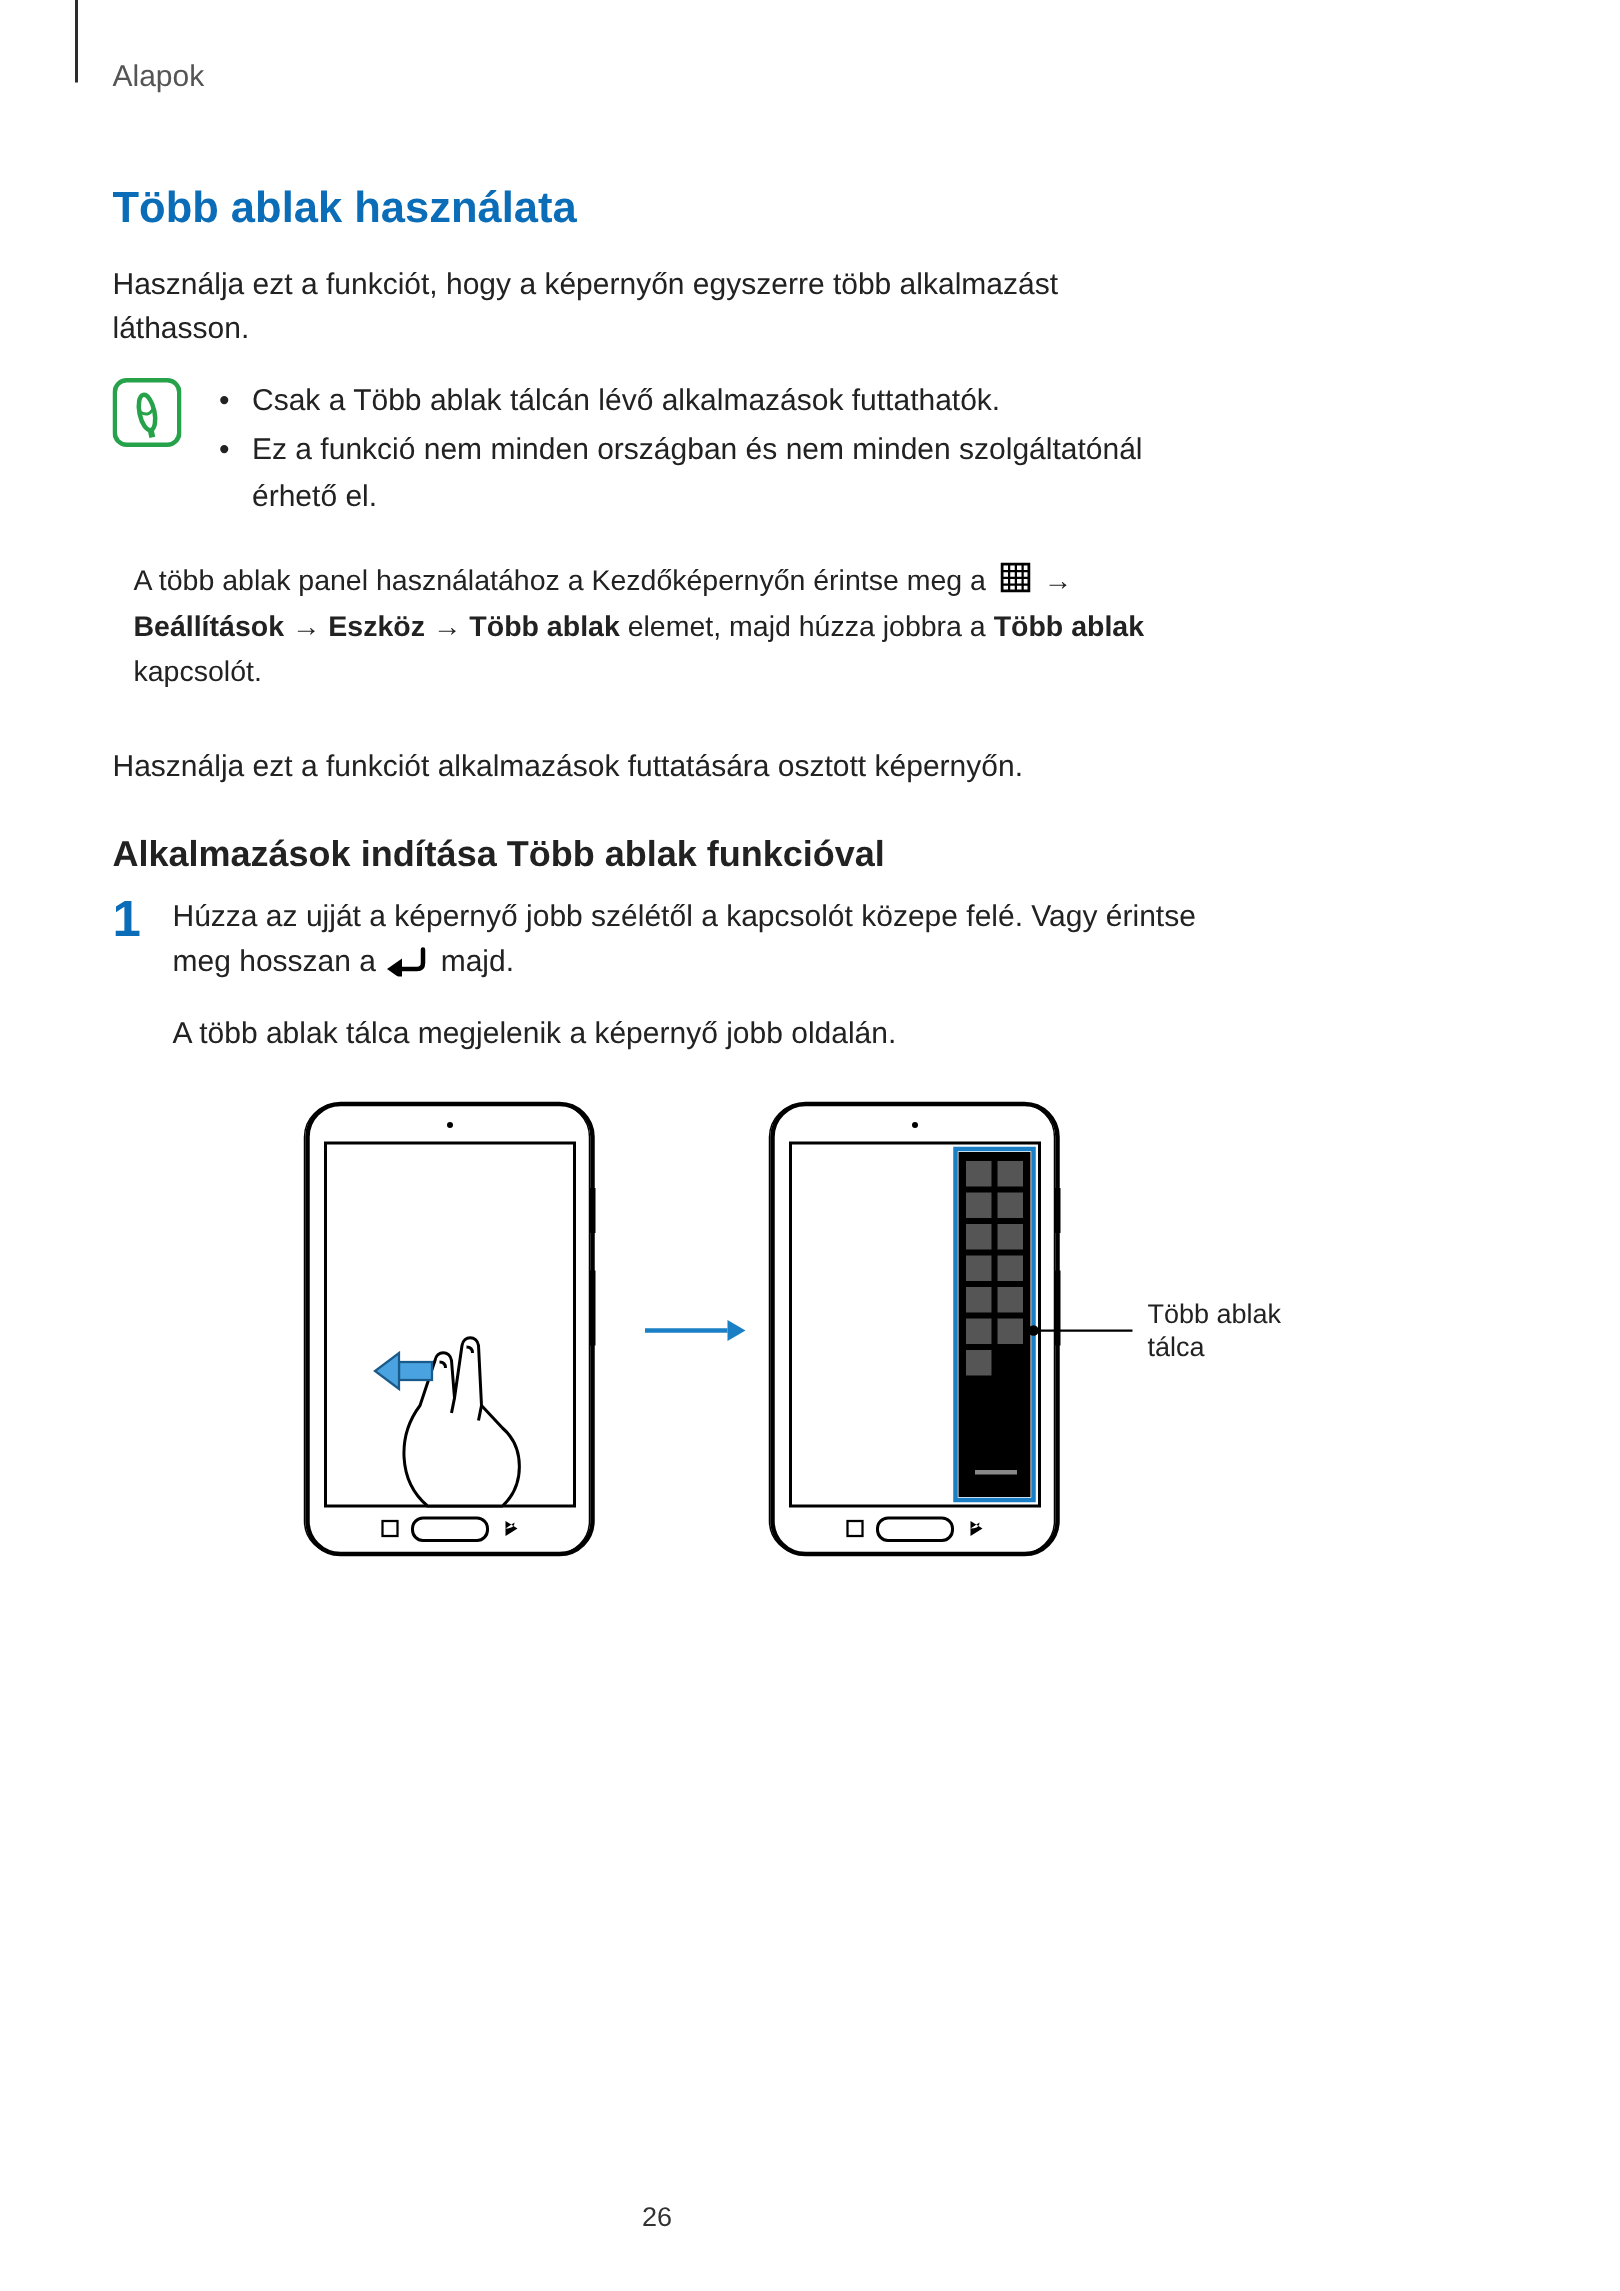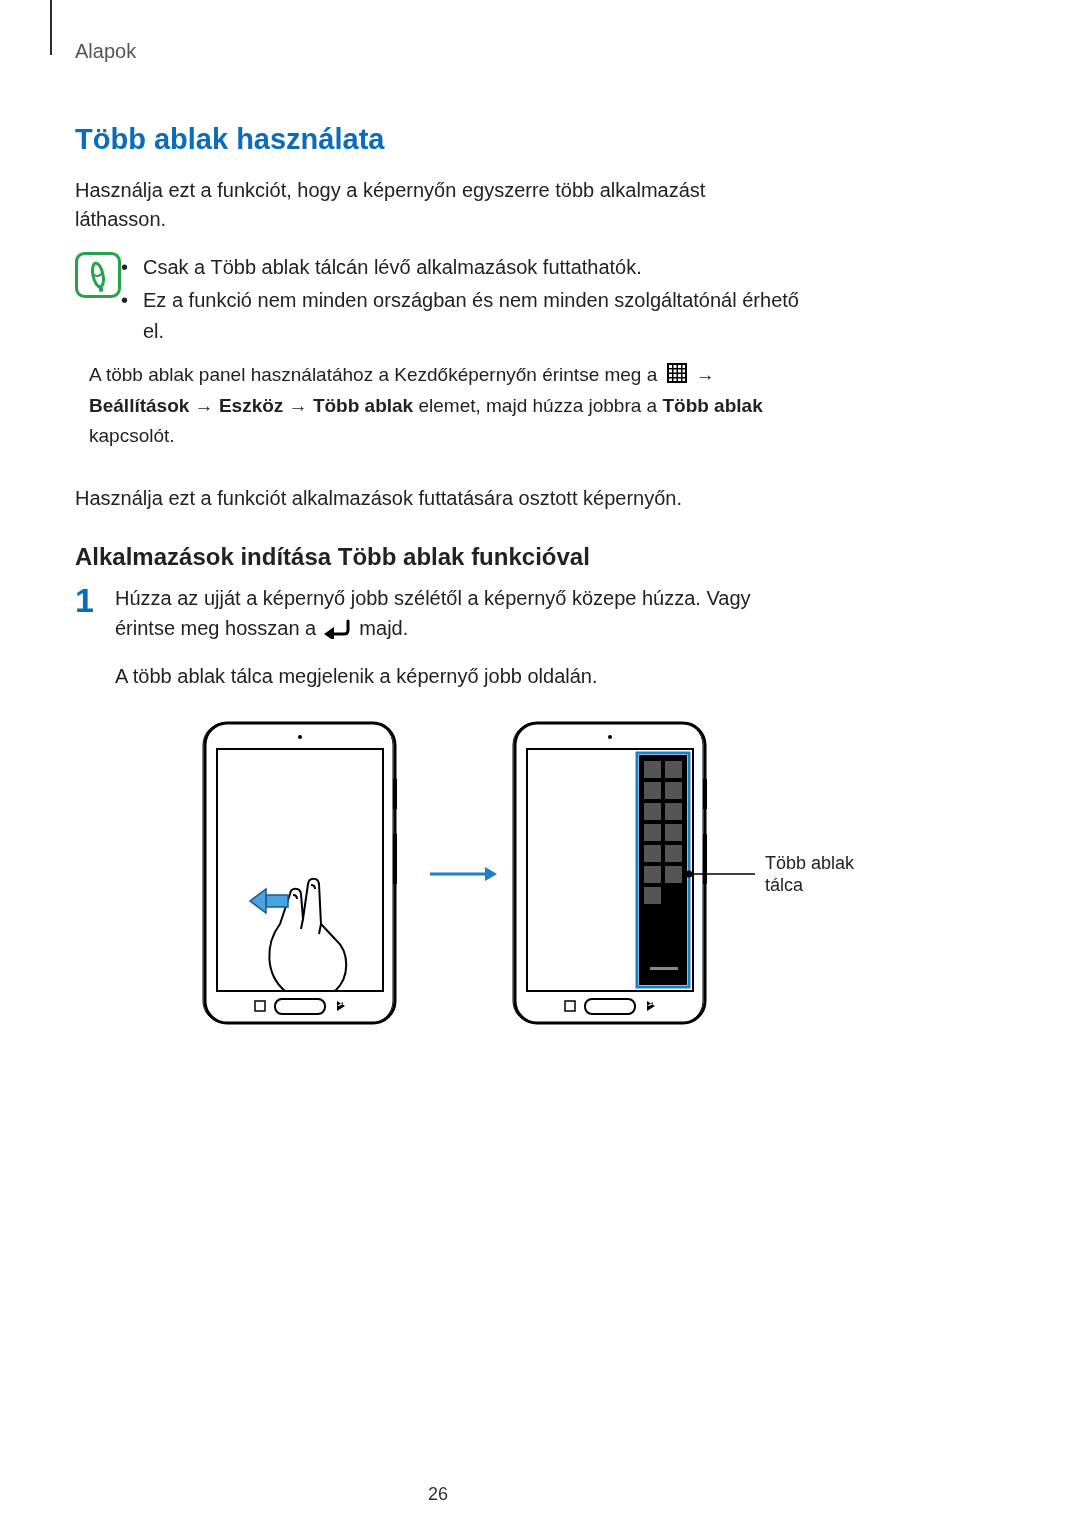--- a/index.html
+++ b/index.html
@@ -36,21 +36,22 @@
     margin: 0 0 20px 0;
   }
   p.body {
     font-size: 20px;
     line-height: 1.45;
     margin: 0 0 18px 0;
   }
   .note-row {
     display: flex;
     align-items: flex-start;
-    margin-bottom: 11px;
+    gap: 25px;
+    margin-bottom: 24px;
   }
   .note-icon {
     flex: 0 0 auto;
   }
   .note-list {
     list-style: none;
     padding: 0;
     margin: 0;
   }
   .note-list li {
@@ -117,21 +118,21 @@
     vertical-align: -4px;
     margin: 0 2px;
   }
   .figure {
     margin-top: 14px;
     text-align: left;
     padding-left: 120px;
   }
   .page-number {
     position: absolute;
-    bottom: 22px;
+    bottom: 38px;
     left: 0;
     right: 0;
     text-align: center;
     font-size: 18px;
     color: #333;
   }
 </style>
 </head>
 <body>
 
@@ -199,21 +200,21 @@
 
 
   <p class="body">Használja ezt a funkciót alkalmazások futtatására osztott képernyőn.</p>
 
   <h3 class="subsub">Alkalmazások indítása Több ablak funkcióval</h3>
 
   <div class="step">
     <div class="step-num">1</div>
     <div class="step-body">
       <p>
-        <span>Húzza az ujját a képernyő jobb szélétől a képernyő közepe húzza. Vagy érintse meg hosszan a </span>
+        <span>Húzza az ujját a képernyő jobb szélétől a kapcsolót közepe felé. Vagy érintse meg hosszan a </span>
         <span class="back-icon">
           <svg width="28" height="22" viewBox="0 0 28 22">
             <path d="M24 4 L24 13 Q24 17 20 17 L8 17" fill="none" stroke="#000" stroke-width="3" stroke-linecap="round"></path>
             <polygon points="10,10 10,24 0,17" fill="#000"></polygon>
           </svg>
         </span>
         <span> majd.</span>
       </p>
       <p>A több ablak tálca megjelenik a képernyő jobb oldalán.</p>
     </div>

